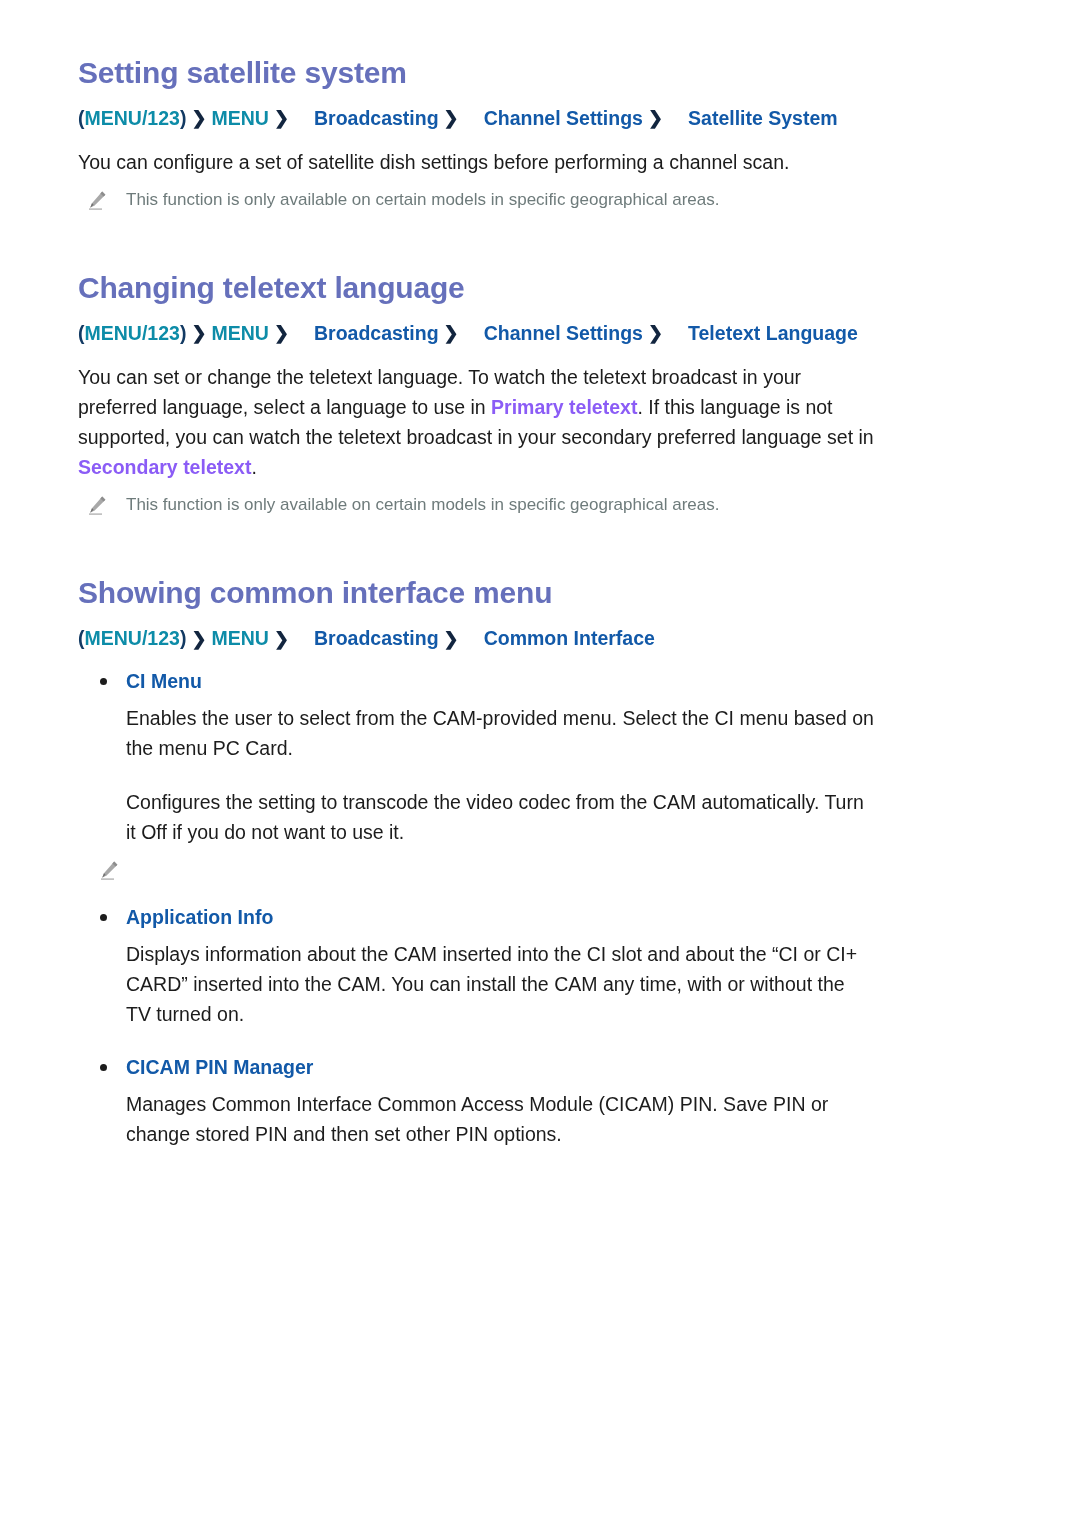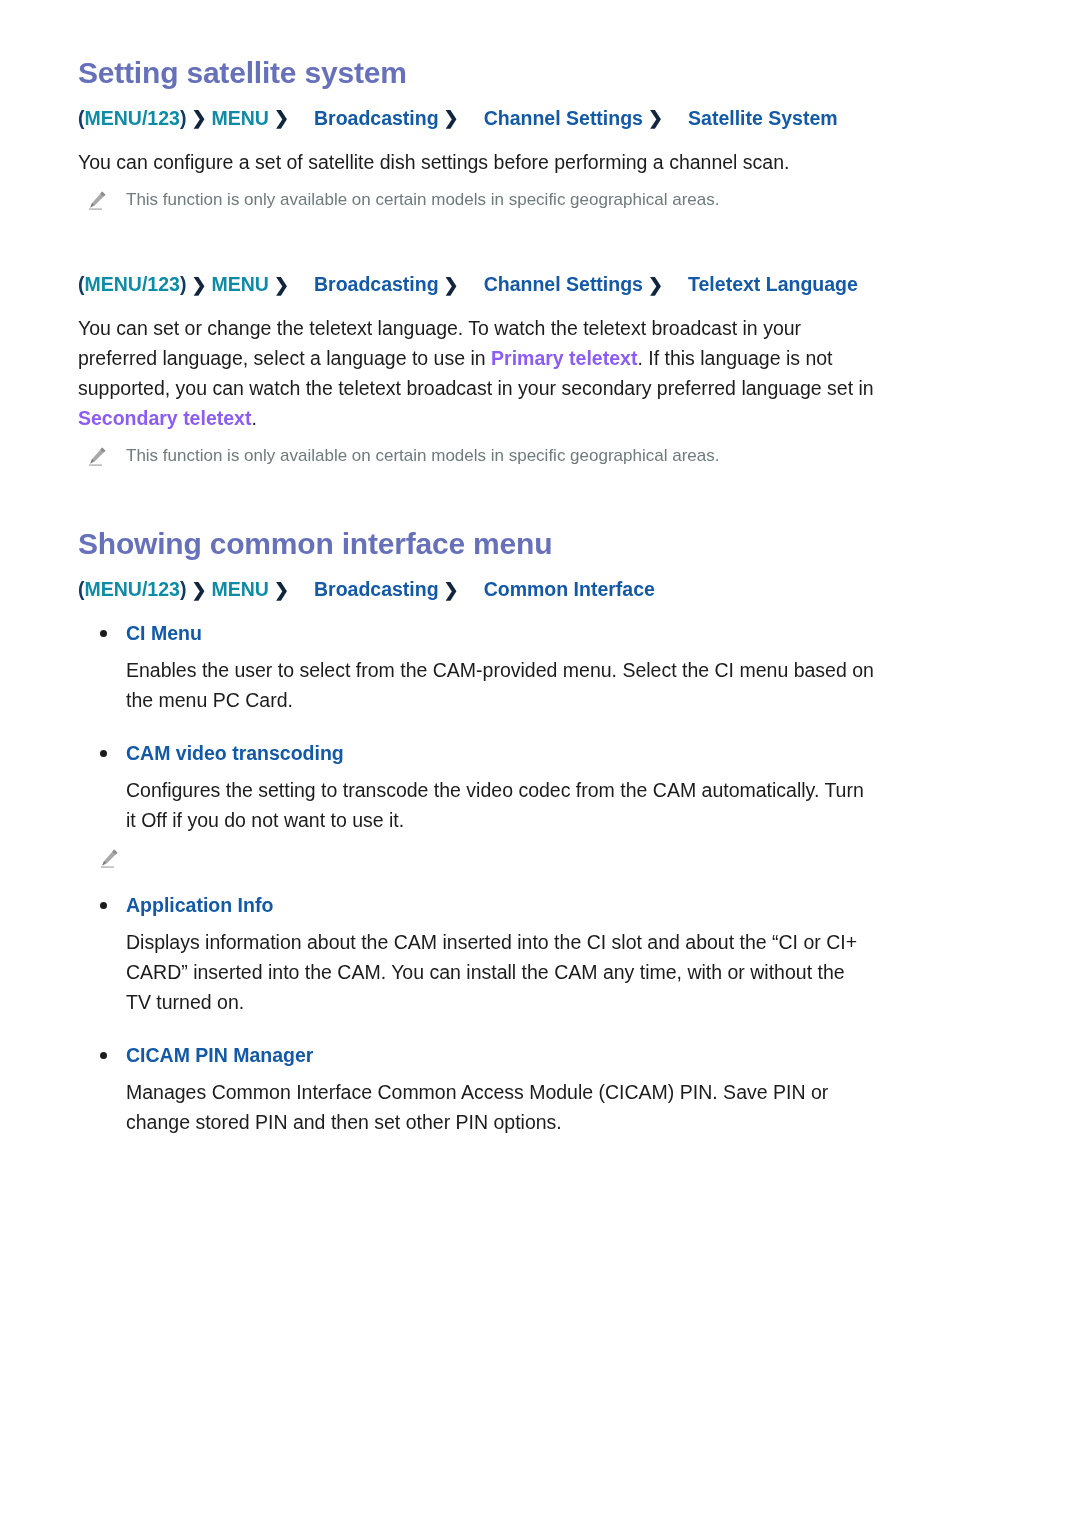--- a/index.html
+++ b/index.html
@@ -143,20 +143,21 @@
           <path d="M16.2 2.6 L19.4 5.8 L17.6 7.6 L14.4 4.4 Z" fill="#8d8d8d"></path>
           <path d="M4.2 18.8 L6.0 14.2 L7.6 15.8 Z" fill="#6f6f6f"></path>
           <rect x="3" y="19.4" width="13" height="1.4" fill="#b4b4b4"></rect>
         </svg>
       </span>
       <span>This function is only available on certain models in specific geographical areas.</span>
     </div>
   </section>
 
   <section class="section">
+    <h1 class="heading">Changing teletext language</h1>
 
     <div class="breadcrumb">
       <span class="paren">(</span><span class="crumb-teal">MENU/123</span><span class="paren">)</span><span class="chev">❯</span><span class="crumb-teal">MENU</span><span class="chev">❯</span><span class="crumb-blue">Broadcasting</span><span class="chev">❯</span><span class="crumb-blue">Channel Settings</span><span class="chev">❯</span><span class="crumb-blue">Teletext Language</span>
     </div>
 
     <p class="body"><span>You can set or change the teletext language. To watch the teletext broadcast in your preferred language, select a language to use in </span><span class="link">Primary teletext</span><span>. If this language is not supported, you can watch the teletext broadcast in your secondary preferred language set in </span><span class="link">Secondary teletext</span><span>.</span></p>
 
     <div class="note">
       <span class="pencil-icon">
         <svg width="22" height="22" viewBox="0 0 22 22" xmlns="http://www.w3.org/2000/svg">
@@ -179,24 +180,20 @@
 
 
     <div class="bullet-block">
 
       <div class="bullet-row">
         <span class="dot"></span>
         <span class="bullet-label">CI Menu</span>
       </div>
       <p class="bullet-desc">Enables the user to select from the CAM-provided menu. Select the CI menu based on the menu PC Card.</p>
 
-      <div class="bullet-row">
-        <span class="dot"></span>
-        <span class="bullet-label">CAM video transcoding</span>
-      </div>
       <p class="bullet-desc" style="margin-bottom:10px;">Configures the setting to transcode the video codec from the CAM automatically. Turn it Off if you do not want to use it.</p>
       <div class="note indented">
         <span class="pencil-icon">
           <svg width="22" height="22" viewBox="0 0 22 22" xmlns="http://www.w3.org/2000/svg">
             <path d="M16.2 2.6 L19.4 5.8 L8.6 16.6 L4.2 18.8 L6.0 14.2 Z" fill="#a8a8a8"></path>
             <path d="M16.2 2.6 L19.4 5.8 L17.6 7.6 L14.4 4.4 Z" fill="#8d8d8d"></path>
             <path d="M4.2 18.8 L6.0 14.2 L7.6 15.8 Z" fill="#6f6f6f"></path>
             <rect x="3" y="19.4" width="13" height="1.4" fill="#b4b4b4"></rect>
           </svg>
         </span>

